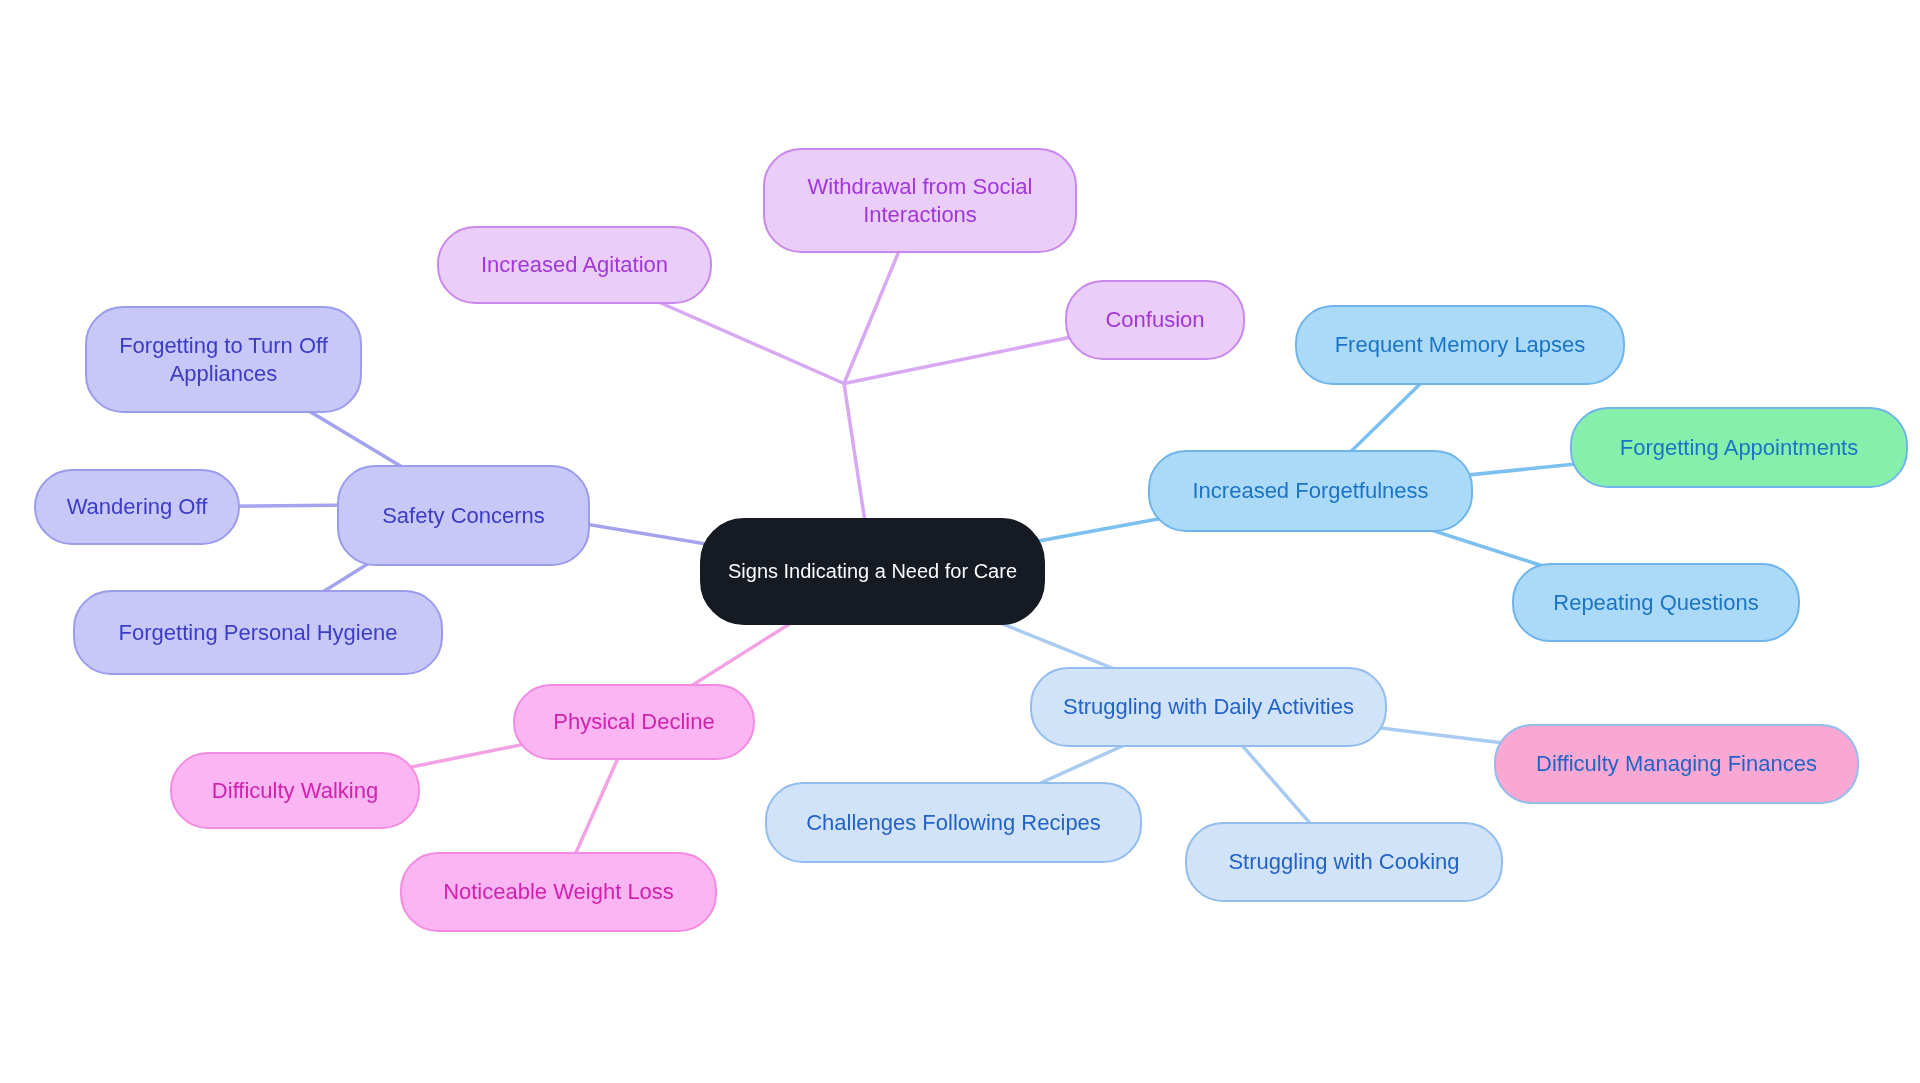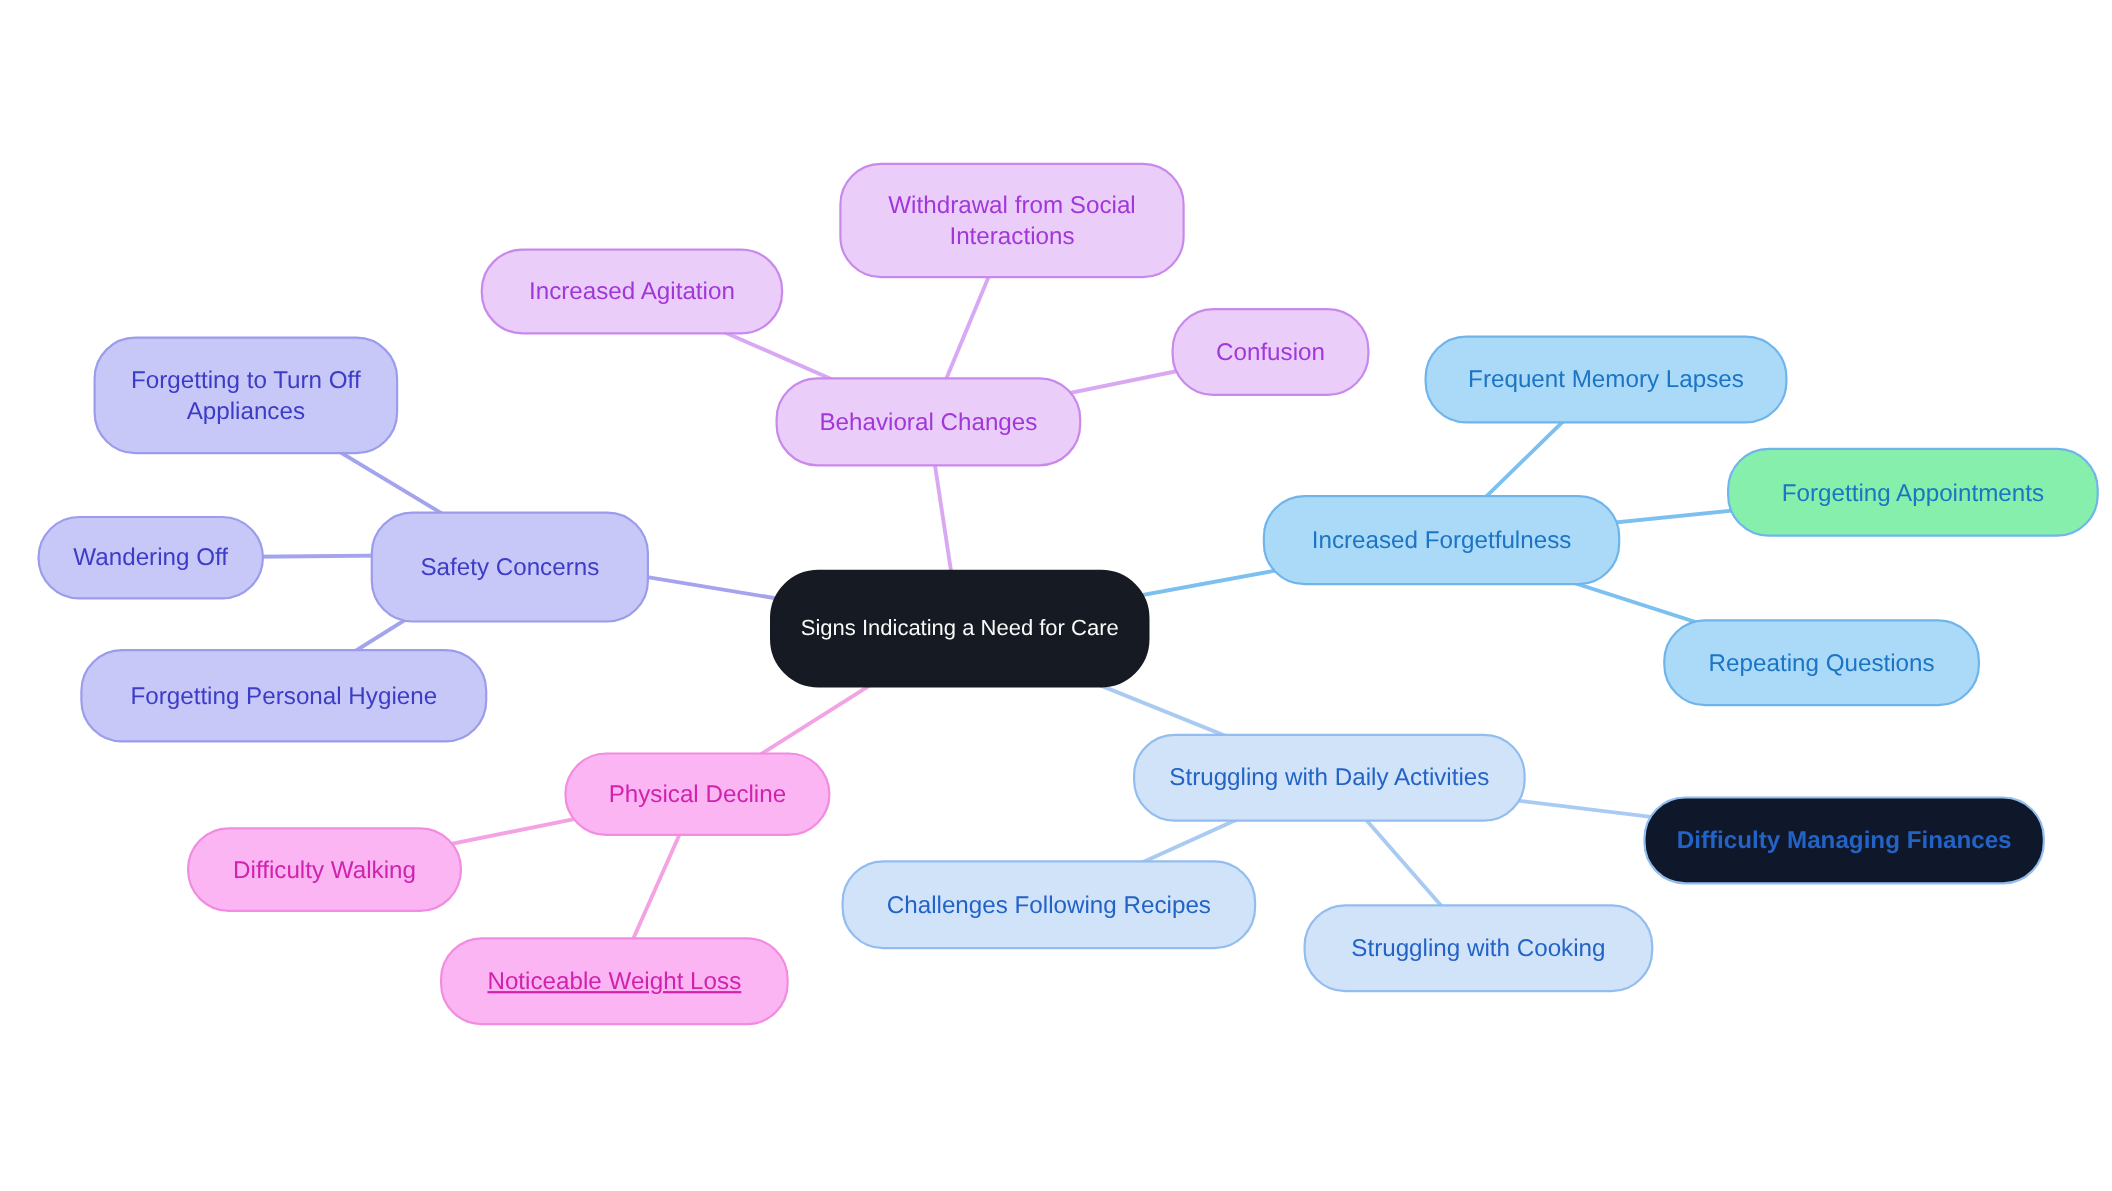--- a/index.html
+++ b/index.html
@@ -51,33 +51,32 @@
       <line x1="1310.5" y1="491" x2="1739" y2="447.5" stroke="#7CC0F0" stroke-width="3.5" stroke-linecap="round"></line>
       <line x1="1310.5" y1="491" x2="1656" y2="602.5" stroke="#7CC0F0" stroke-width="3.5" stroke-linecap="round"></line>
       <line x1="872.5" y1="571.5" x2="1208.5" y2="707" stroke="#A9CBF2" stroke-width="3.5" stroke-linecap="round"></line>
       <line x1="1208.5" y1="707" x2="953.5" y2="822.5" stroke="#A9CBF2" stroke-width="3.5" stroke-linecap="round"></line>
       <line x1="1208.5" y1="707" x2="1344" y2="862" stroke="#A9CBF2" stroke-width="3.5" stroke-linecap="round"></line>
       <line x1="1208.5" y1="707" x2="1676.5" y2="764" stroke="#A9CBF2" stroke-width="3.5" stroke-linecap="round"></line>
       <line x1="872.5" y1="571.5" x2="634" y2="722" stroke="#F3A2E4" stroke-width="3.5" stroke-linecap="round"></line>
       <line x1="634" y1="722" x2="295" y2="790.5" stroke="#F3A2E4" stroke-width="3.5" stroke-linecap="round"></line>
       <line x1="634" y1="722" x2="558.5" y2="892" stroke="#F3A2E4" stroke-width="3.5" stroke-linecap="round"></line>
     </svg>
-<div class="node" style="left: 705px; top: 343px; width: 278px; height: 81px; background: rgb(234, 205, 248); border: 2px solid rgb(201, 137, 236); color: rgb(161, 55, 219);">Behavioral Changes</div>
     <div class="node" style="left: 437px; top: 226px; width: 275px; height: 78px; background: rgb(234, 205, 248); border: 2px solid rgb(201, 137, 236); color: rgb(161, 55, 219);">Increased Agitation</div>
     <div class="node" style="left: 763px; top: 148px; width: 314px; height: 105px; background: rgb(234, 205, 248); border: 2px solid rgb(201, 137, 236); color: rgb(161, 55, 219);">Withdrawal from Social Interactions</div>
     <div class="node" style="left: 1065px; top: 280px; width: 180px; height: 80px; background: rgb(234, 205, 248); border: 2px solid rgb(201, 137, 236); color: rgb(161, 55, 219);">Confusion</div>
     <div class="node" style="left: 337px; top: 465px; width: 253px; height: 101px; background: rgb(199, 199, 248); border: 2px solid rgb(156, 156, 236); color: rgb(60, 60, 198);">Safety Concerns</div>
     <div class="node" style="left: 85px; top: 306px; width: 277px; height: 107px; background: rgb(199, 199, 248); border: 2px solid rgb(156, 156, 236); color: rgb(60, 60, 198);">Forgetting to Turn Off Appliances</div>
     <div class="node" style="left: 34px; top: 469px; width: 206px; height: 76px; background: rgb(199, 199, 248); border: 2px solid rgb(156, 156, 236); color: rgb(60, 60, 198);">Wandering Off</div>
     <div class="node" style="left: 73px; top: 590px; width: 370px; height: 85px; background: rgb(199, 199, 248); border: 2px solid rgb(156, 156, 236); color: rgb(60, 60, 198);">Forgetting Personal Hygiene</div>
     <div class="node" style="left: 1148px; top: 450px; width: 325px; height: 82px; background: rgb(171, 218, 248); border: 2px solid rgb(111, 181, 236); color: rgb(27, 116, 196);">Increased Forgetfulness</div>
     <div class="node" style="left: 1295px; top: 305px; width: 330px; height: 80px; background: rgb(171, 218, 248); border: 2px solid rgb(111, 181, 236); color: rgb(27, 116, 196);">Frequent Memory Lapses</div>
     <div class="node" style="left: 1570px; top: 407px; width: 338px; height: 81px; background: #86efac; border: 2px solid rgb(111, 181, 236); color: rgb(27, 116, 196);">Forgetting Appointments</div>
     <div class="node" style="left: 1512px; top: 563px; width: 288px; height: 79px; background: rgb(171, 218, 248); border: 2px solid rgb(111, 181, 236); color: rgb(27, 116, 196);">Repeating Questions</div>
     <div class="node" style="left: 1030px; top: 667px; width: 357px; height: 80px; background: rgb(209, 227, 249); border: 2px solid rgb(146, 189, 238); color: rgb(35, 99, 198);">Struggling with Daily Activities</div>
     <div class="node" style="left: 765px; top: 782px; width: 377px; height: 81px; background: rgb(209, 227, 249); border: 2px solid rgb(146, 189, 238); color: rgb(35, 99, 198);">Challenges Following Recipes</div>
     <div class="node" style="left: 1185px; top: 822px; width: 318px; height: 80px; background: rgb(209, 227, 249); border: 2px solid rgb(146, 189, 238); color: rgb(35, 99, 198);">Struggling with Cooking</div>
-    <div class="node" style="left: 1494px; top: 724px; width: 365px; height: 80px; background: #0f172a; border: 2px solid rgb(146, 189, 238); color: rgb(35, 99, 198); font-weight: bold;">Difficulty Managing Finances</div>
+    <div class="node" style="left: 1494px; top: 724px; width: 365px; height: 80px; background: #f9a8d4; border: 2px solid rgb(146, 189, 238); color: rgb(35, 99, 198);">Difficulty Managing Finances</div>
     <div class="node" style="left: 513px; top: 684px; width: 242px; height: 76px; background: rgb(251, 181, 242); border: 2px solid rgb(242, 140, 224); color: rgb(209, 34, 174);">Physical Decline</div>
     <div class="node" style="left: 170px; top: 752px; width: 250px; height: 77px; background: rgb(251, 181, 242); border: 2px solid rgb(242, 140, 224); color: rgb(209, 34, 174);">Difficulty Walking</div>
-    <div class="node" style="left: 400px; top: 852px; width: 317px; height: 80px; background: rgb(251, 181, 242); border: 2px solid rgb(242, 140, 224); color: rgb(209, 34, 174); text-decoration: underline;">Noticeable Weight Loss</div>
+    <div class="node" style="left: 400px; top: 852px; width: 317px; height: 80px; background: rgb(251, 181, 242); border: 2px solid rgb(242, 140, 224); color: rgb(209, 34, 174);">Noticeable Weight Loss</div>
     <div class="node central" style="left: 700px; top: 518px; width: 345px; height: 107px; background: rgb(22, 26, 35); border: 2px solid rgb(22, 26, 35); color: rgb(250, 250, 250);">Signs Indicating a Need for Care</div>
   </div>
 
 </body></html>

